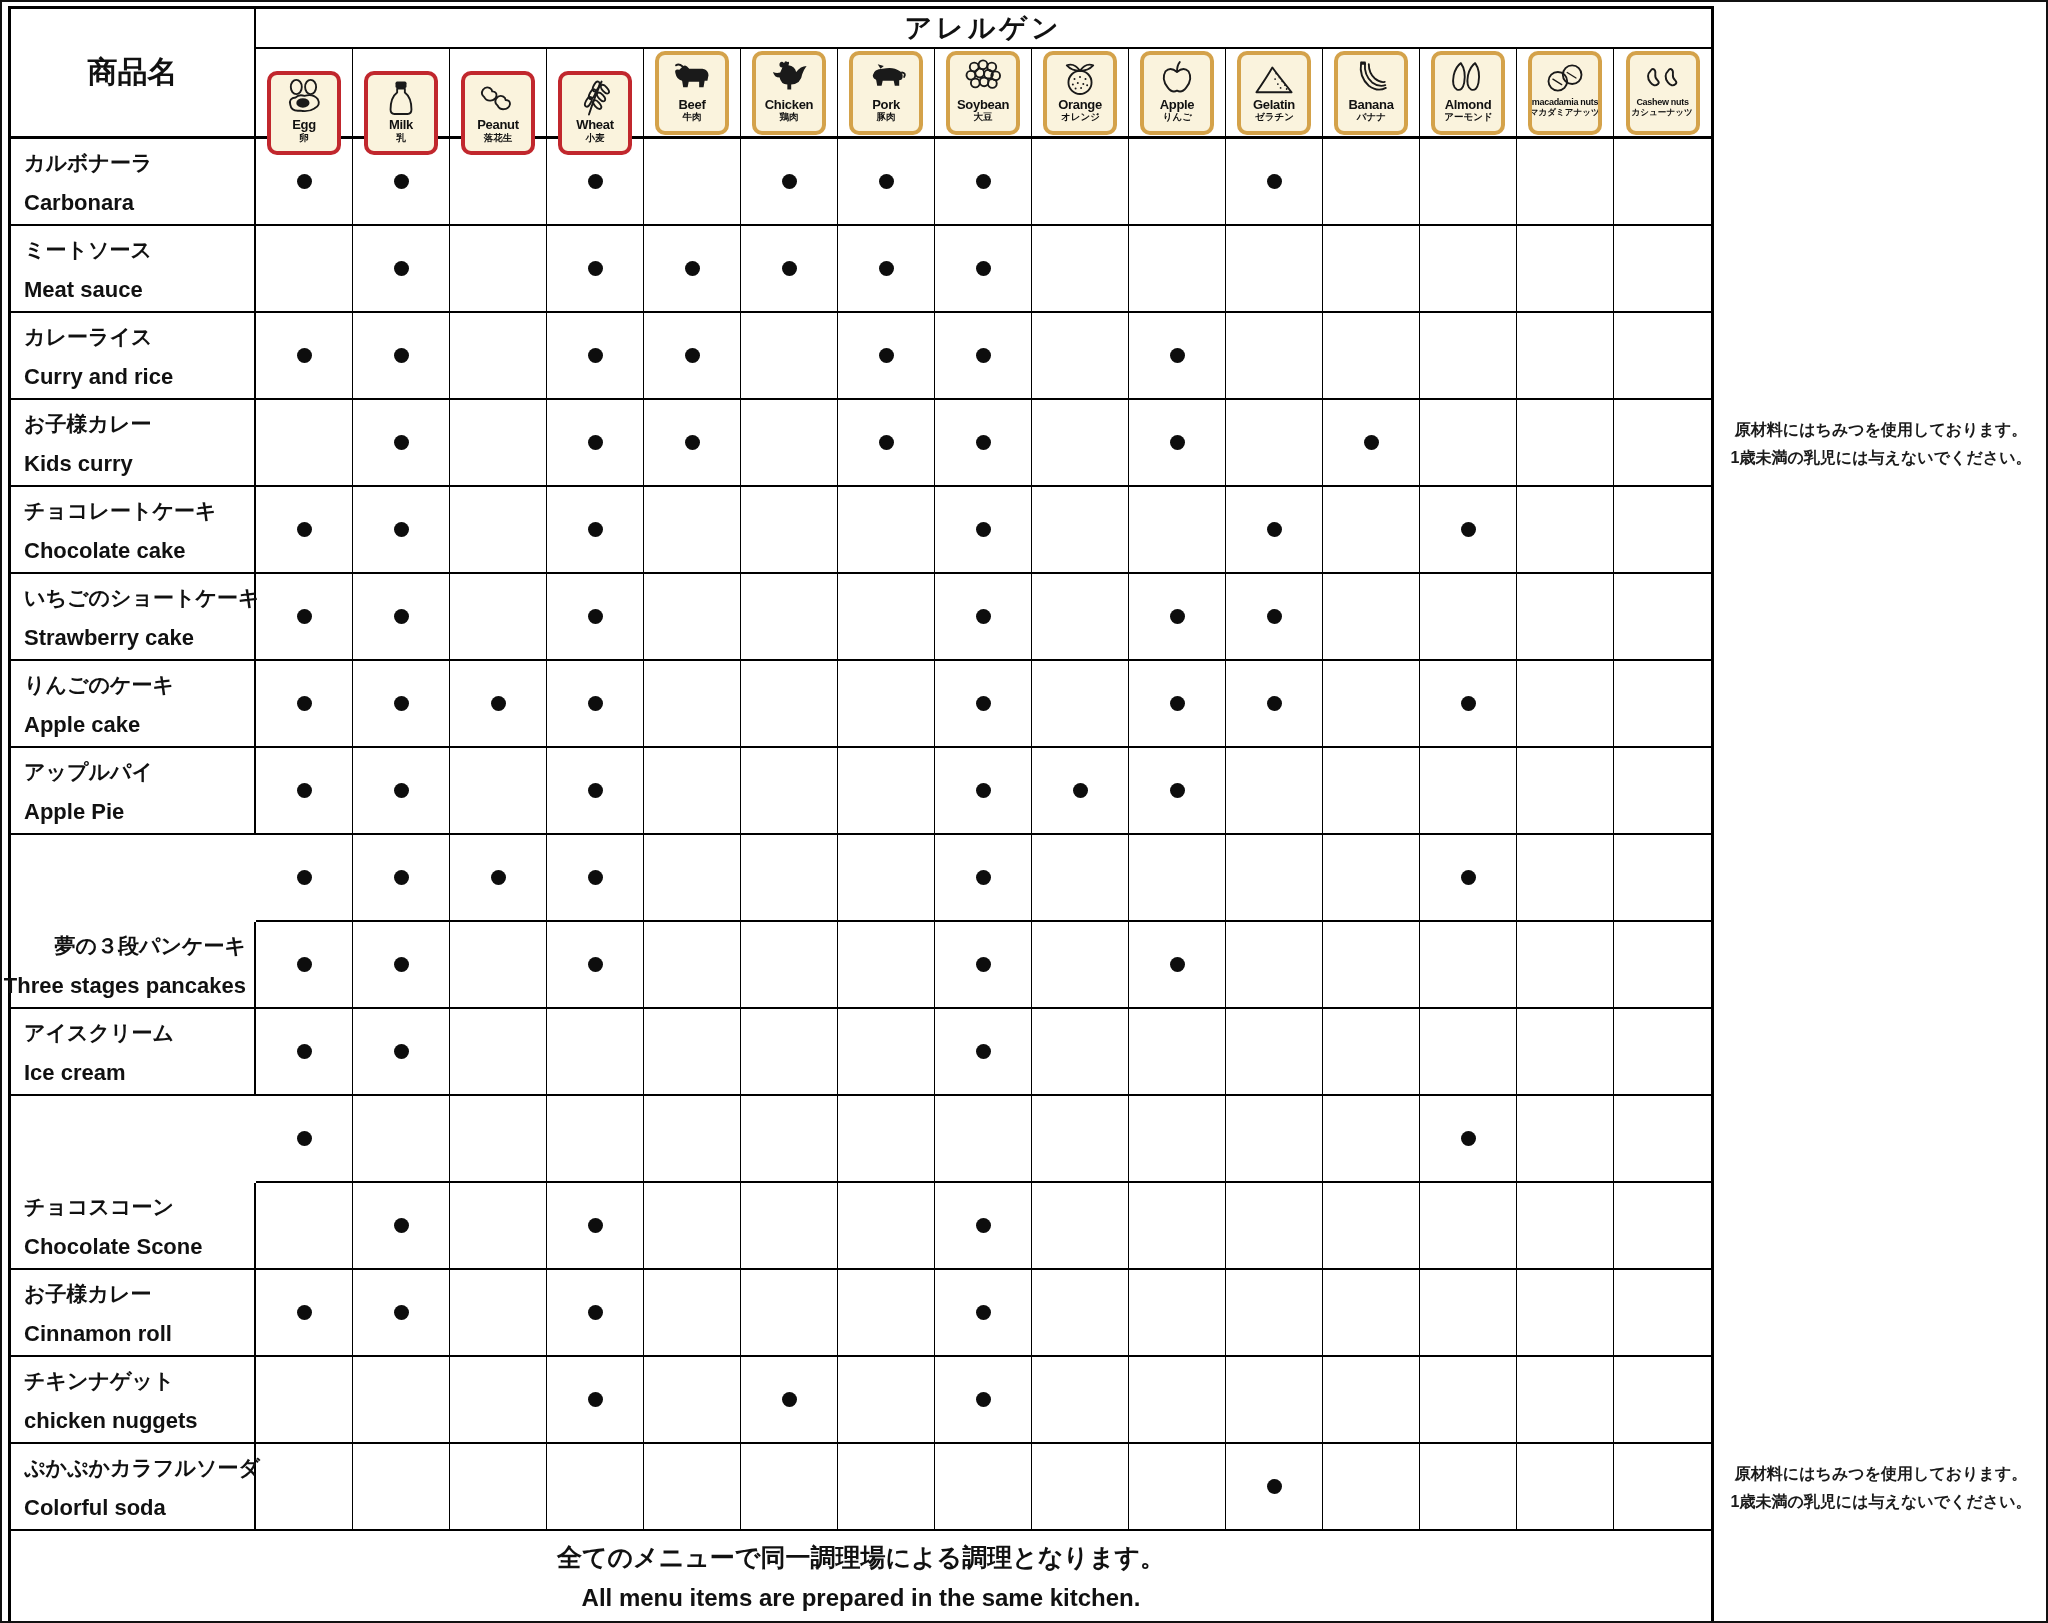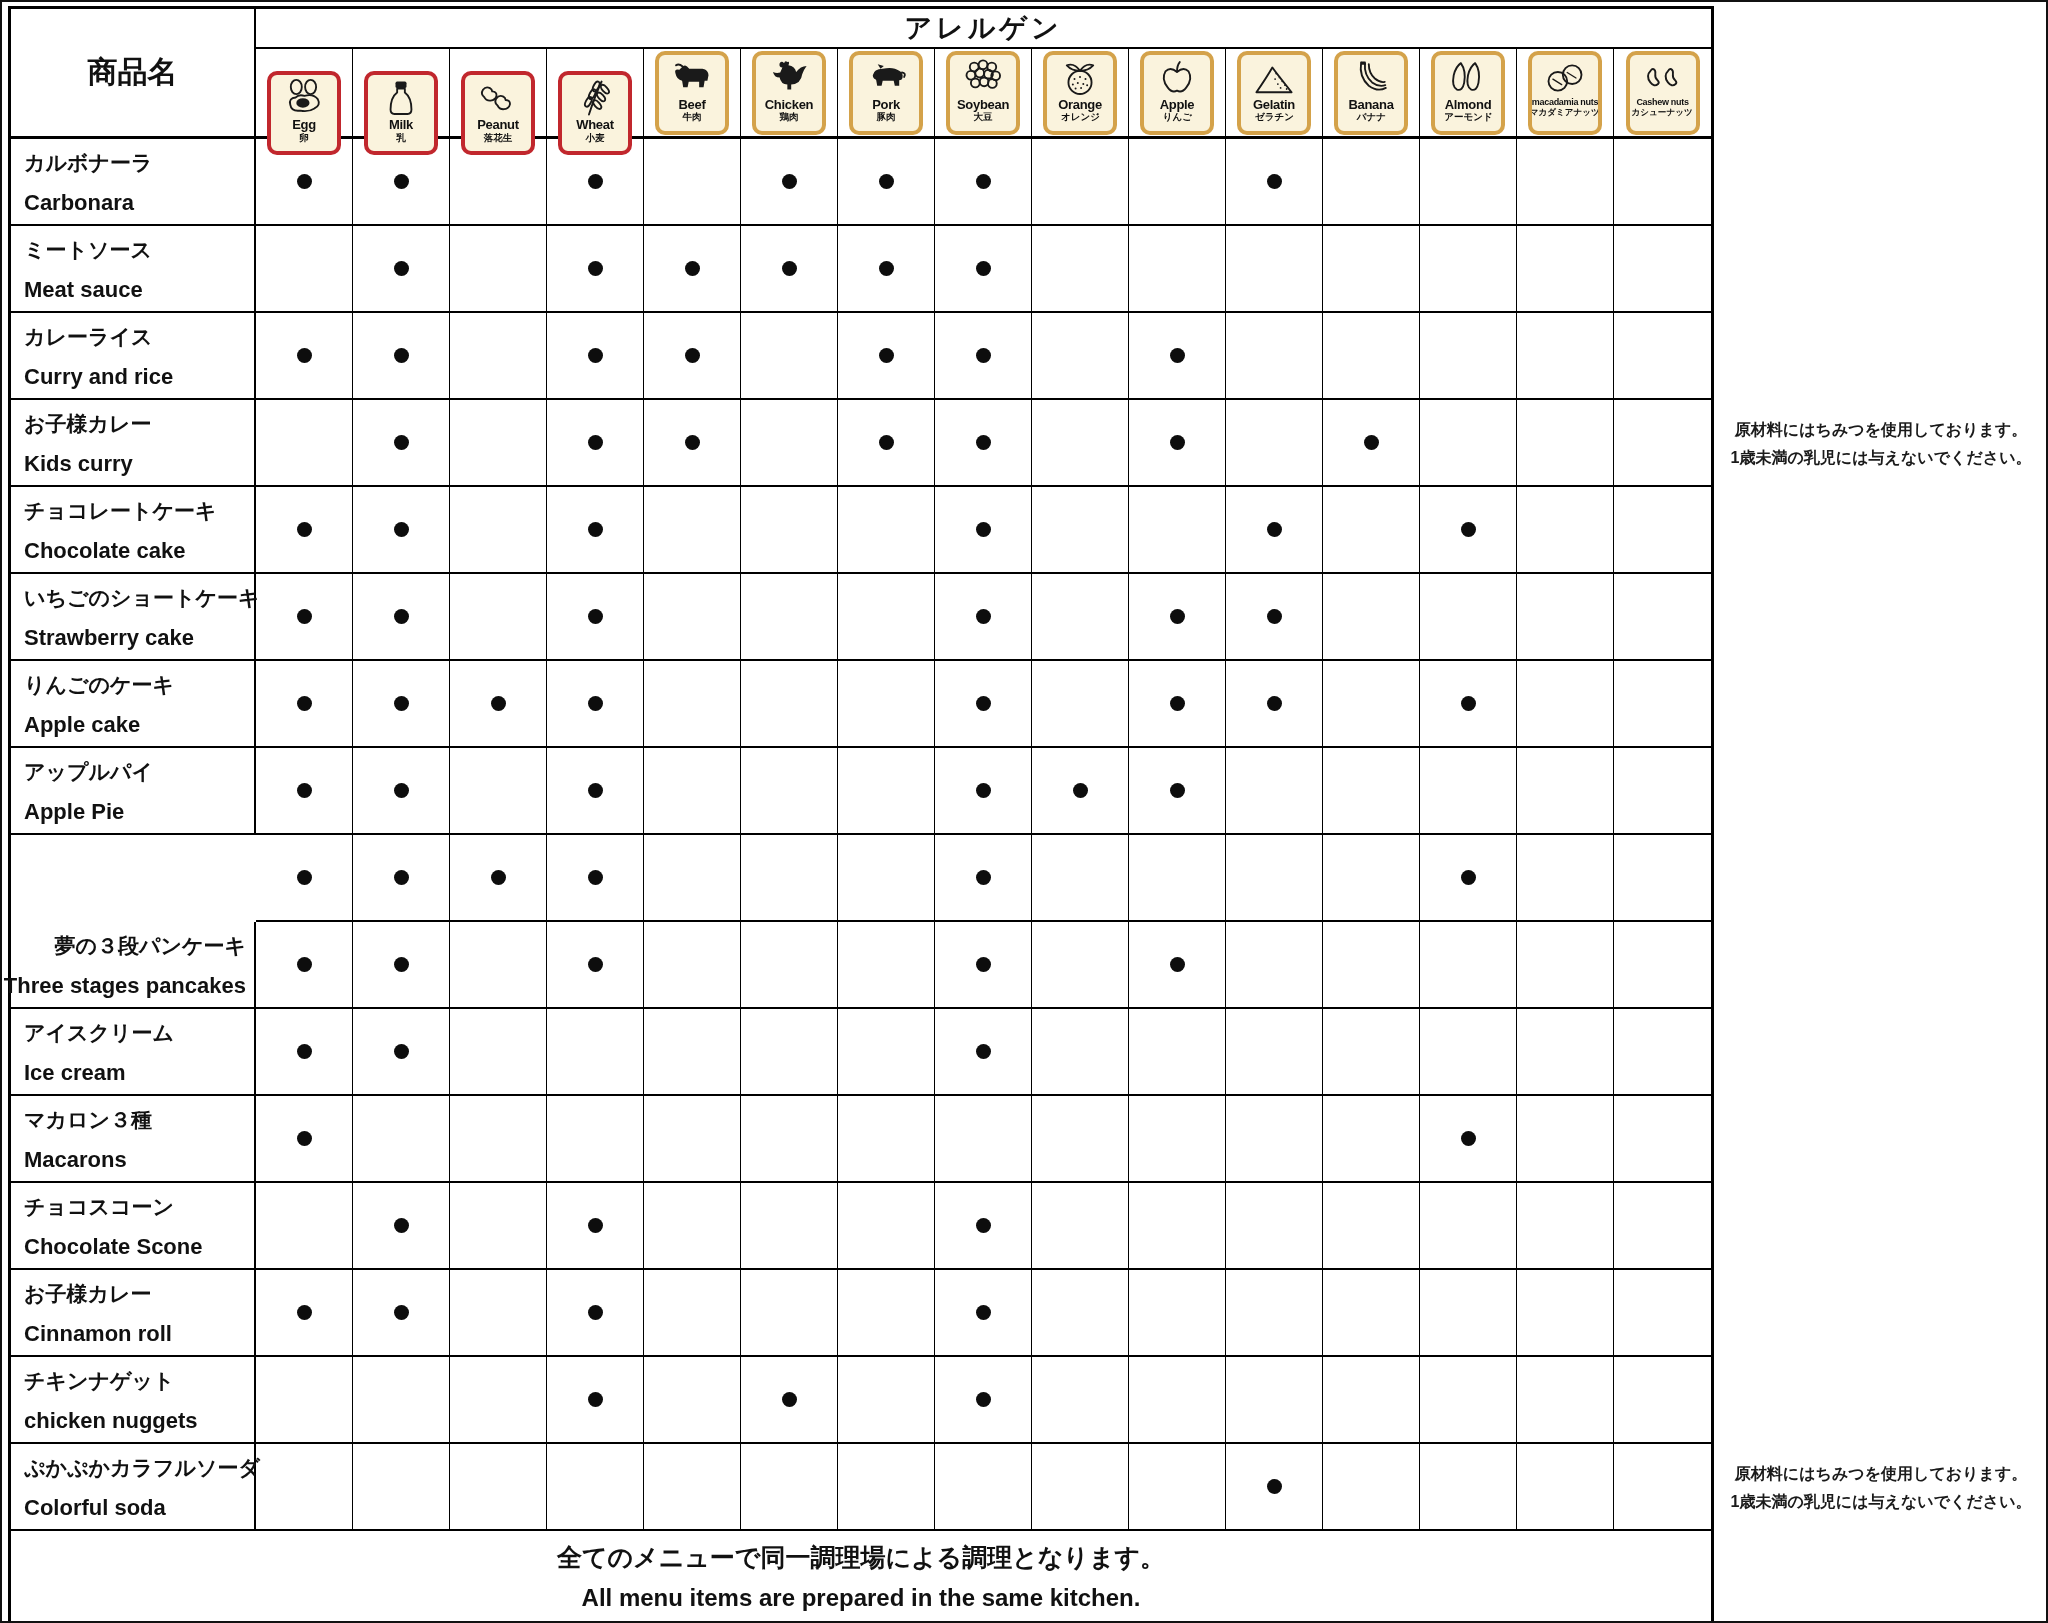--- a/index.html
+++ b/index.html
@@ -633,24 +633,20 @@
       <div class="cell mark" style="grid-area: 13 / 9;">
         <span class="dot" style="background: rgb(13, 13, 13);"></span>
       </div>
       <div class="cell mark" style="grid-area: 13 / 10;"></div>
       <div class="cell mark" style="grid-area: 13 / 11;"></div>
       <div class="cell mark" style="grid-area: 13 / 12;"></div>
       <div class="cell mark" style="grid-area: 13 / 13;"></div>
       <div class="cell mark" style="grid-area: 13 / 14;"></div>
       <div class="cell mark" style="grid-area: 13 / 15;"></div>
       <div class="cell mark lastcol" style="grid-area: 13 / 16;"></div>
-      <div class="cell rowlabel" style="grid-row: 14;">
-        <div class="jp">マカロン３種</div>
-        <div class="en">Macarons</div>
-      </div>
       <div class="cell mark" style="grid-area: 14 / 2;">
         <span class="dot" style="background: rgb(13, 13, 13);"></span>
       </div>
       <div class="cell mark" style="grid-area: 14 / 3;"></div>
       <div class="cell mark" style="grid-area: 14 / 4;"></div>
       <div class="cell mark" style="grid-area: 14 / 5;"></div>
       <div class="cell mark" style="grid-area: 14 / 6;"></div>
       <div class="cell mark" style="grid-area: 14 / 7;"></div>
       <div class="cell mark" style="grid-area: 14 / 8;"></div>
       <div class="cell mark" style="grid-area: 14 / 9;"></div>

